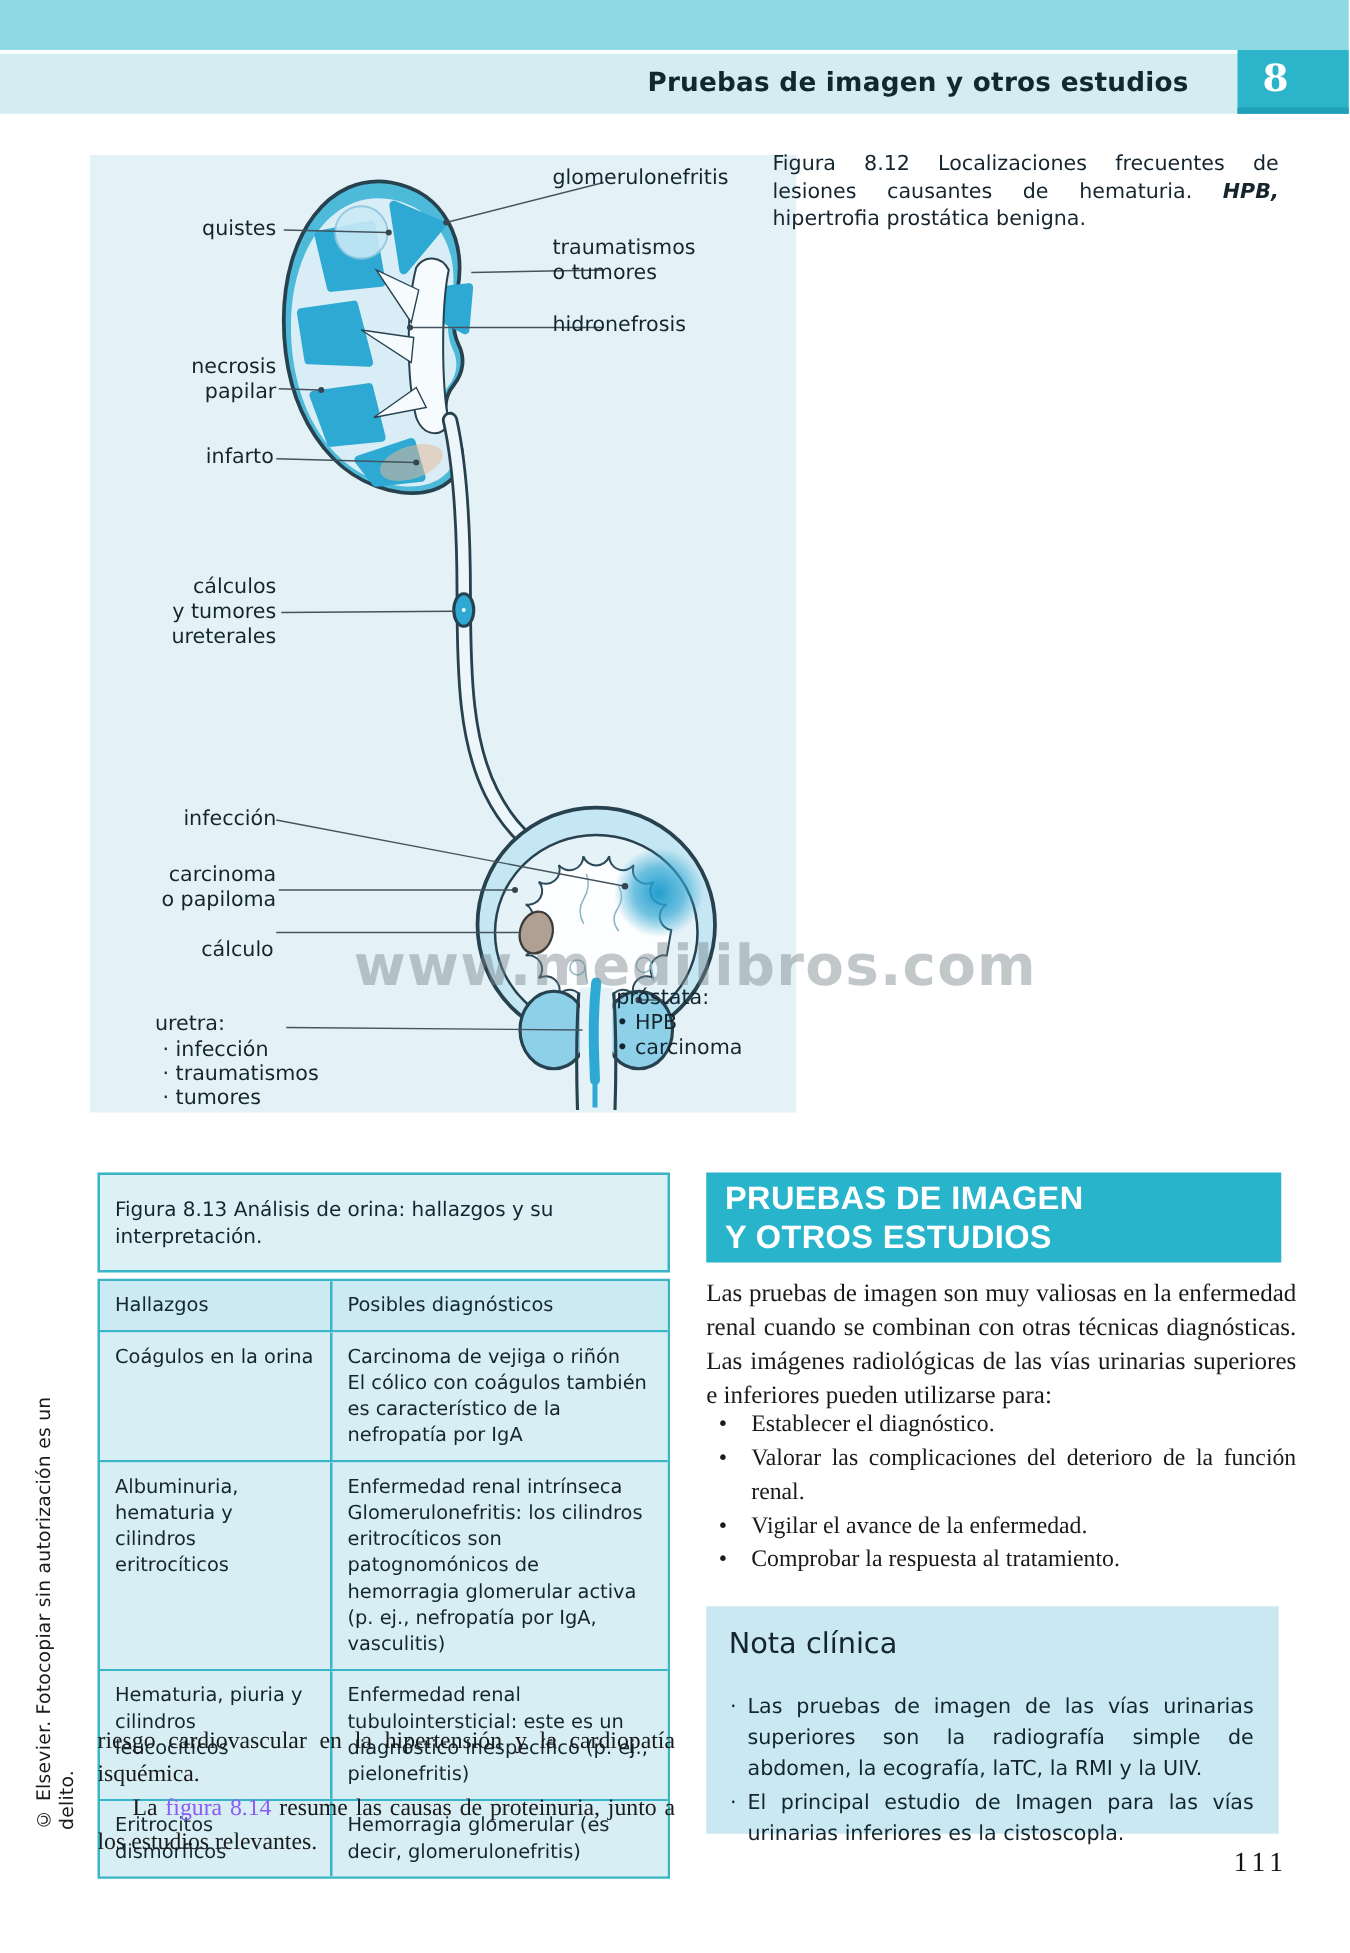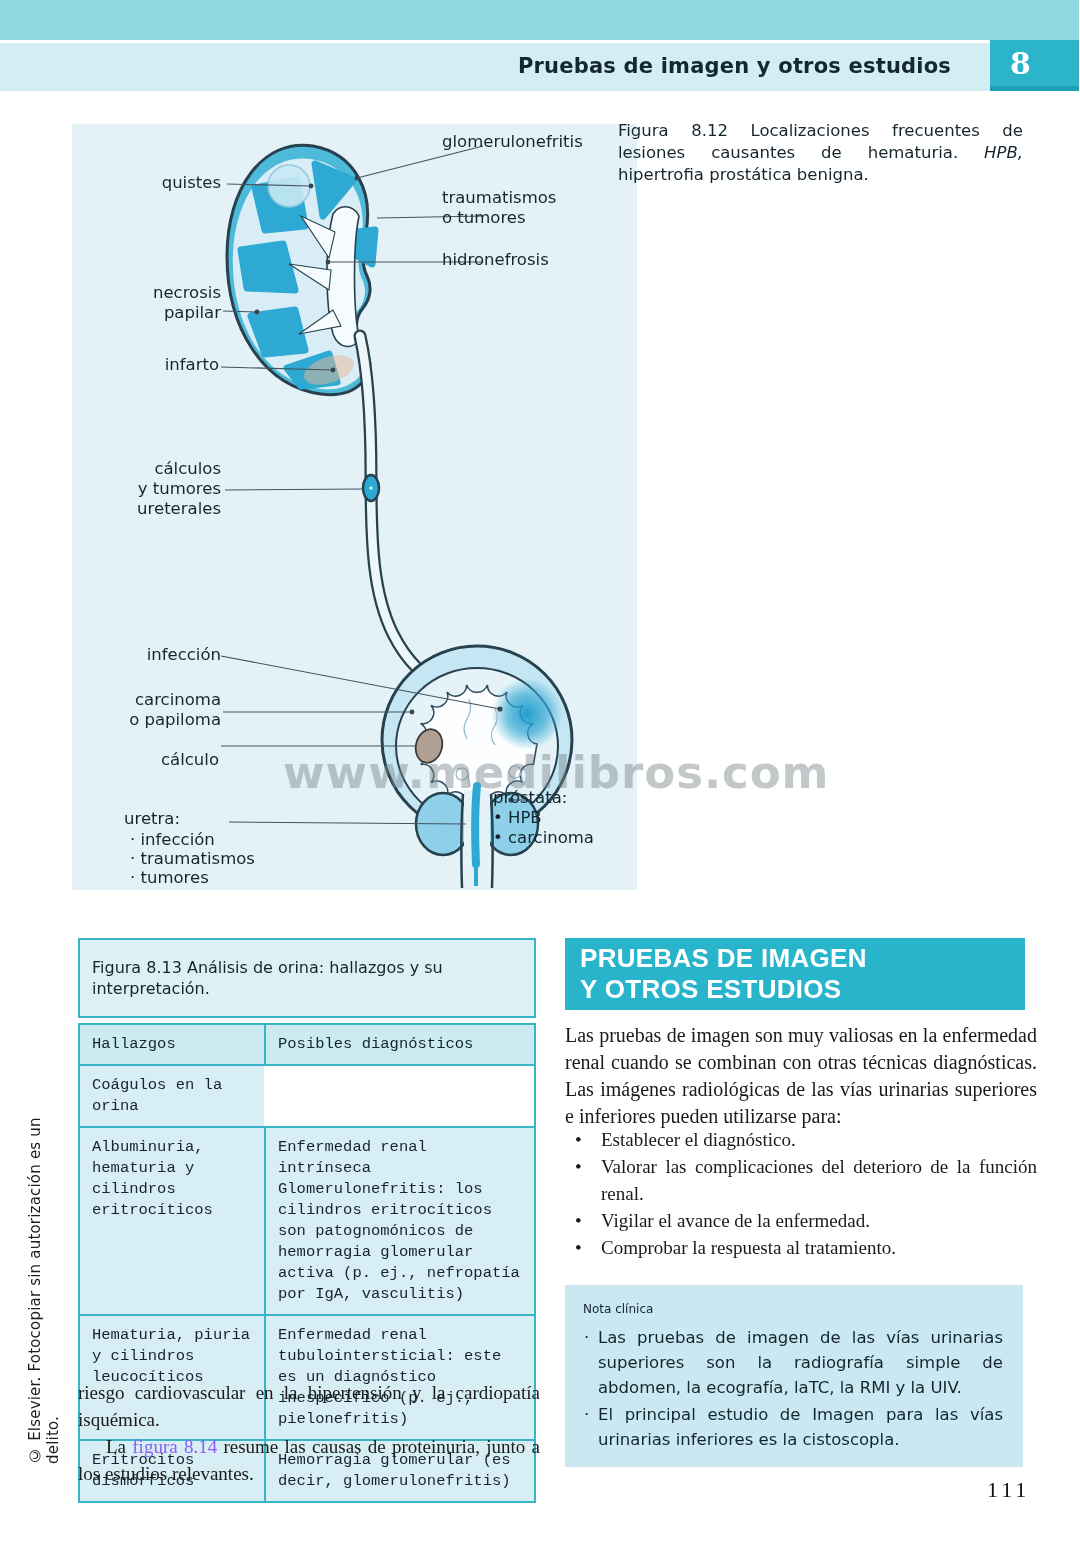--- a/index.html
+++ b/index.html
@@ -16,52 +16,52 @@
            font-weight:bold;font-size:30px;}
 
   
   .figpanel{position:absolute;left:72px;top:124px;width:520px;height:766px;background:#e4f2f8;padding-left:45px;}
   .dlab{position:absolute;font-size:16.5px;line-height:20px;color:#15252e;white-space:pre-line;}
   .dlab.rt{text-align:right;}
 
   
   .figcap{position:absolute;left:618px;top:120px;width:405px;font-size:16.5px;line-height:22px;
           text-align:justify;color:#15252e;}
-  .figcap .it{font-style:italic;}
+  .figcap .it{font-style:italic;font-weight:bold;}
 
   
   .wmark{position:absolute;left:283px;top:746px;font-size:45px;font-weight:bold;
          color:rgba(120,132,138,0.45);letter-spacing:1px;z-index:5;}
 
   
   .tblwrap{position:absolute;left:78px;top:938px;width:458px;}
   .tcap{border:2.5px solid #3ab5c7;background:#dcf1f6;padding:17px 12px;font-size:16px;line-height:21px;}
   .ttable{margin-top:5px;border:2.5px solid #3ab5c7;}
   .trow{display:grid;grid-template-columns:184px 1fr;border-top:2px solid #3ab5c7;}
   .trow:first-child{border-top:none;}
   .tcell{padding:9px 12px;font-size:15.5px;line-height:21px;background:#d7eef4;
-         border-left:2px solid #3ab5c7;white-space:pre-line;font-family:Liberation Mono, monospace;}
+         border-left:2px solid #3ab5c7;white-space:pre-line;}
   .tcell:first-child{border-left:none;}
   .thead .tcell{background:#cbeaf1;}
 
   
   .secbox{position:absolute;left:565px;top:938px;width:460px;height:72px;background:#28b4cb;box-sizing:border-box;}
   .secbox .ht{position:absolute;left:15px;top:5px;color:#ffffff;font-weight:bold;font-size:26px;
               line-height:31px;letter-spacing:.3px;white-space:pre-line;font-family:"Liberation Sans",sans-serif;}
   .serif{font-family:"Liberation Serif","DejaVu Serif",serif;}
   .intro{position:absolute;left:565px;top:1022px;width:472px;font-size:20px;line-height:27px;
          text-align:justify;color:#1a1a1a;}
   .blist{position:absolute;left:565px;top:1126px;width:472px;font-size:19px;line-height:27px;color:#1a1a1a;}
   .bitem{position:relative;padding-left:36px;text-align:justify;}
   .bitem .mk{position:absolute;left:10px;}
 
   
   .note{position:absolute;left:565px;top:1285px;width:458px;height:182px;background:#c9e8f1;box-sizing:border-box;
         padding:17px 20px 0 18px;}
-  .note .ntitle{font-size:12px;margin-bottom:9px;color:#15252e;}
+  .note .ntitle{font-size:23px;margin-bottom:24px;color:#15252e;}
   .nitem{position:relative;padding-left:15px;font-size:16.5px;line-height:25px;text-align:justify;
          color:#15252e;margin-bottom:2px;}
   .nitem .mk{position:absolute;left:1px;}
 
   
   .ltext{position:absolute;left:78px;top:1379px;width:462px;font-size:19px;line-height:27px;
          text-align:justify;color:#1a1a1a;}
   .ltext .p2{text-indent:28px;}
   .figlink{color:#8b5cf6;cursor:pointer;}
 
@@ -209,20 +209,22 @@
 
   <div class="tblwrap">
     <div class="tcap">Figura 8.13 Análisis de orina: hallazgos y su interpretación.</div>
     <div class="ttable">
       <div class="trow thead">
         <div class="tcell">Hallazgos</div>
         <div class="tcell">Posibles diagnósticos</div>
       </div>
       <div class="trow">
         <div class="tcell">Coágulos en la orina</div>
+        <div class="tcell">Carcinoma de vejiga o riñón
+El cólico con coágulos también es característico de la nefropatía por IgA</div>
       </div>
       <div class="trow">
         <div class="tcell">Albuminuria, hematuria y cilindros eritrocíticos</div>
         <div class="tcell">Enfermedad renal intrínseca
 Glomerulonefritis: los cilindros eritrocíticos son patognomónicos de hemorragia glomerular activa (p. ej., nefropatía por IgA, vasculitis)</div>
       </div>
       <div class="trow">
         <div class="tcell">Hematuria, piuria y cilindros leucocíticos</div>
         <div class="tcell">Enfermedad renal tubulointersticial: este es un diagnóstico inespecífico (p. ej., pielonefritis)</div>
       </div>

